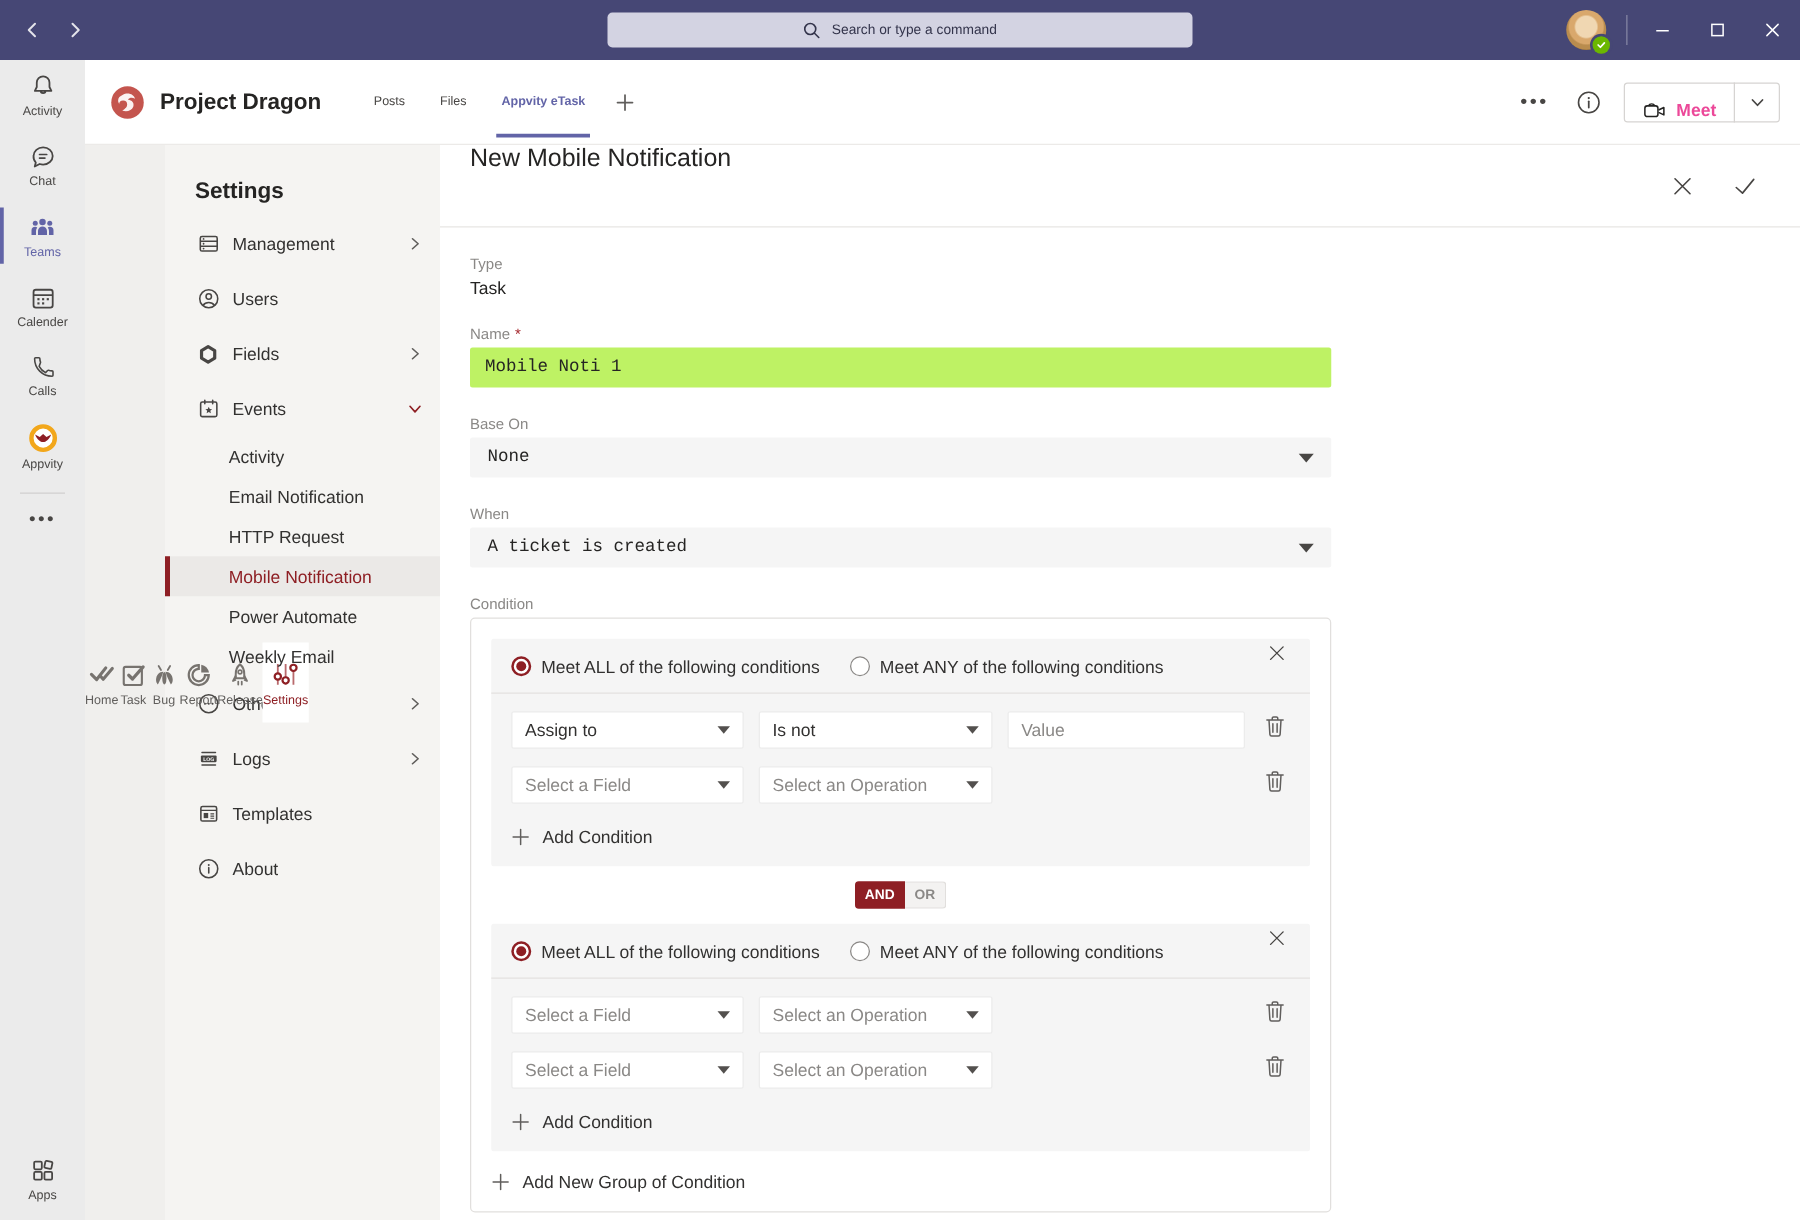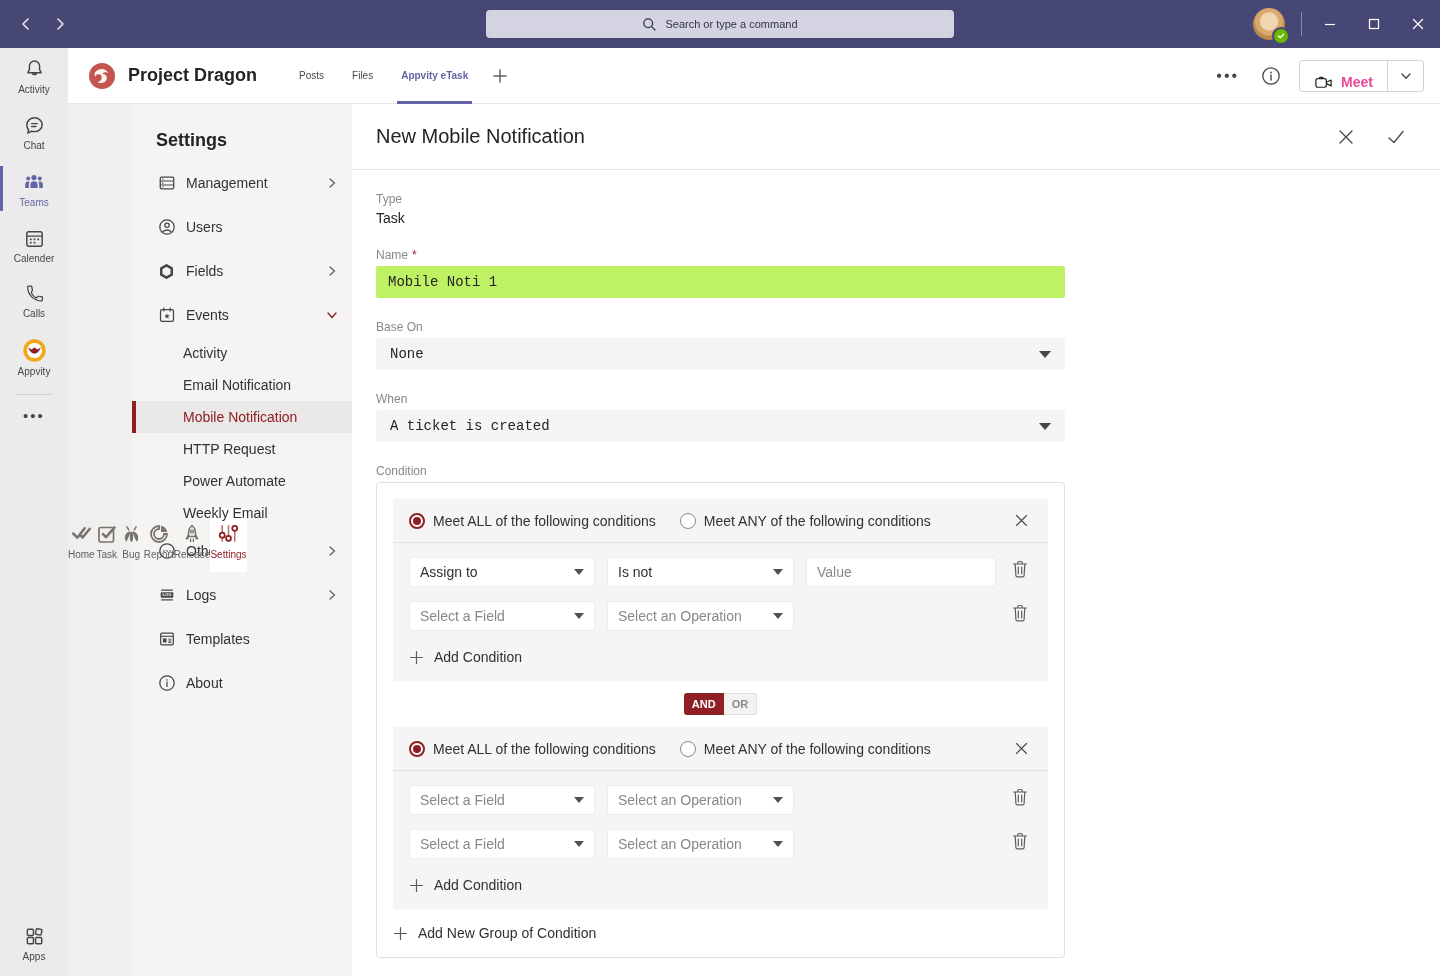--- a/index.html
+++ b/index.html
@@ -29,21 +29,21 @@
                color:#484644; font-size:10px; cursor:pointer; position:relative; }
   .rail-item.selected { color:#6264a7; }
   .rail-item.selected .selbar { position:absolute; left:0; top:6px; bottom:6px; width:3px; background:#6264a7; }
   .rail-sep { width:36px; height:1px; background:#d1d0cf; margin:8px 0 4px; }
   .rail-more { color:#484644; font-size:15px; letter-spacing:2px; padding:8px 0; cursor:pointer; }
   .rail-spacer { flex:1; }
 
   .right-col { flex:1; display:flex; flex-direction:column; min-width:0; }
 
   
-  .team-header { height:56px; background:#fff; border-bottom:1px solid #eceae8; display:flex; align-items:center; position:relative; }
+  .team-header { height:68px; background:#fff; border-bottom:1px solid #eceae8; display:flex; align-items:center; position:relative; }
   .team-logo { width:28px; height:28px; margin-left:20px; flex:none; }
   .team-name { font-size:18px; font-weight:700; color:#252423; margin-left:12px; margin-right:28px; white-space:nowrap; }
   .tabs { display:flex; align-items:stretch; height:56px; }
   .tab { display:flex; align-items:center; padding:0 14px; font-size:10px; color:#484644; cursor:pointer; position:relative; }
   .tab.active { color:#6264a7; font-weight:700; }
   .tab.active::after { content:""; position:absolute; left:10px; right:10px; bottom:0; height:3px; background:#6264a7; }
   .tab-add { display:flex; align-items:center; padding:0 10px; color:#605e5c; cursor:pointer; }
   .header-right { position:absolute; right:16px; display:flex; align-items:center; gap:18px; }
   .hdr-ellipsis { color:#484644; font-size:16px; letter-spacing:2px; cursor:pointer; padding:4px; }
   .hdr-info { cursor:pointer; }
@@ -61,40 +61,40 @@
   .sp-title { font-size:18px; font-weight:700; color:#252423; padding:26px 0 10px 24px; }
   .nav-item { height:44px; display:flex; align-items:center; padding:0 14px 0 25px; font-size:14px; color:#323130; cursor:pointer; gap:10px; }
   .nav-item .nav-label { flex:1; }
   .nav-sub { height:32px; display:flex; align-items:center; padding-left:51px; font-size:14px; color:#323130; cursor:pointer; position:relative; }
   .nav-sub.selected { background:#ebe9e7; color:#8e1f24; }
   .nav-sub.selected::before { content:""; position:absolute; left:0; top:0; bottom:0; width:4px; background:#8e1f24; }
   .nav-icon { width:19px; display:flex; justify-content:center; color:#484644; }
 
   
   .main { flex:1; background:#fff; overflow:hidden; }
-  .form-header { height:66px; display:flex; align-items:center; padding:0 32px 0 24px; border-bottom:1px solid #e8e6e4; }
+  .form-header { height:66px; display:flex; padding:0 32px 0 24px; border-bottom:1px solid #e8e6e4; }
   .form-title { font-size:20px; color:#252423; flex:1; }
   .form-hdr-icons { display:flex; align-items:center; gap:26px; }
   .icon-btn { width:24px; height:24px; display:flex; align-items:center; justify-content:center; cursor:pointer; }
   .form-body { padding:22px 0 0 24px; width:713px; }
   .f-label { font-size:12px; color:#8a8886; margin-bottom:4px; display:flex; gap:4px; }
   .f-req { color:#a4262c; }
   .f-value { font-size:14px; color:#252423; }
   .f-group { margin-bottom:22px; }
   .text-input { width:689px; height:32px; background:#bef264; border:none; border-radius:2px;
                 font-size:14px; color:#252423; padding:0 12px; font-family:Liberation Mono, monospace; outline:none; }
   .select { width:689px; height:32px; background:#f5f5f5; border-radius:2px; display:flex; align-items:center;
             padding:0 14px; font-size:14px; color:#252423; cursor:pointer;font-family:Liberation Mono, monospace; }
   .select .sel-text { flex:1; }
   .caret-down { width:0; height:0; border-left:6px solid transparent; border-right:6px solid transparent; border-top:7px solid #484644; }
 
   
   .cond-box { width:689px; border:1px solid #e1dfdd; border-radius:4px; padding:16px; margin-top:4px; margin-bottom:24px; }
   .cond-group { background:#f5f5f5; border-radius:2px; }
-  .cg-header { height:44px; display:flex; align-items:center; padding:0 16px; border-bottom:1px solid #e3e1df; gap:24px; }
+  .cg-header { height:44px; display:flex; padding:0 16px; border-bottom:1px solid #e3e1df; gap:24px; }
   .radio-opt { display:flex; align-items:center; gap:8px; font-size:14px; color:#323130; cursor:pointer; }
   .radio { width:16px; height:16px; border-radius:50%; flex:none; }
   .radio.on { border:2px solid #8e1f24; display:flex; align-items:center; justify-content:center; background:#fff; }
   .radio.on::after { content:""; width:8px; height:8px; border-radius:50%; background:#8e1f24; }
   .radio.off { border:1px solid #8a8886; background:#fff; }
   .cg-close { margin-left:auto; cursor:pointer; width:22px; height:22px; display:flex; align-items:center; justify-content:center; }
   .cg-rows { padding:14px 16px 0; }
   .cond-row { display:flex; gap:12px; margin-bottom:14px; }
   .dd { height:30px; background:#fff; border:1px solid #ececec; border-radius:2px; display:flex; align-items:center;
         padding:0 10px; font-size:14px; cursor:pointer; overflow:hidden; }
@@ -437,25 +437,25 @@
               </svg>
           </span>
         </div>
 
         <div class="nav-sub">
             <span>Activity</span>
           </div>
         <div class="nav-sub">
             <span>Email Notification</span>
           </div>
+        <div class="nav-sub">
+            <span>HTTP Request</span>
+          </div>
         <div class="nav-sub selected">
             <span>Mobile Notification</span>
-          </div>
-        <div class="nav-sub">
-            <span>HTTP Request</span>
           </div>
         <div class="nav-sub">
             <span>Power Automate</span>
           </div>
         <div class="nav-sub">
             <span>Weekly Email</span>
           </div>
 
         <div class="nav-item">
           <span class="nav-icon">

